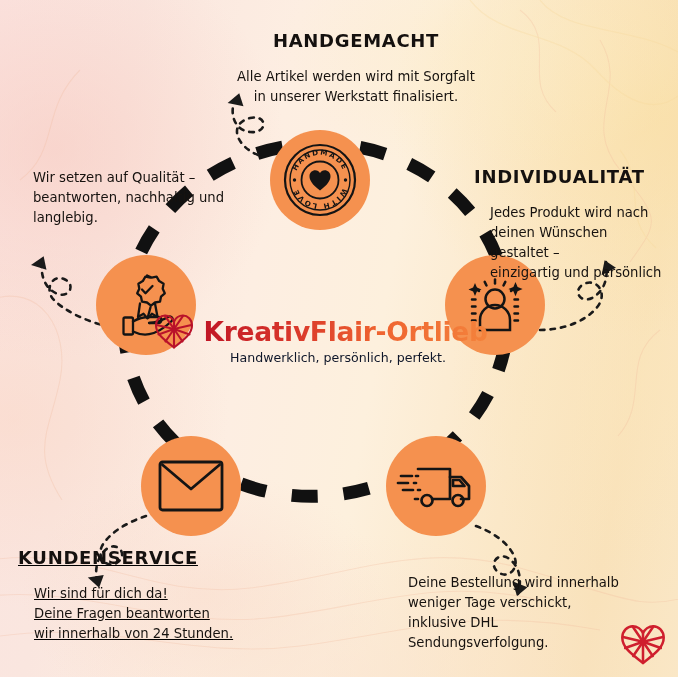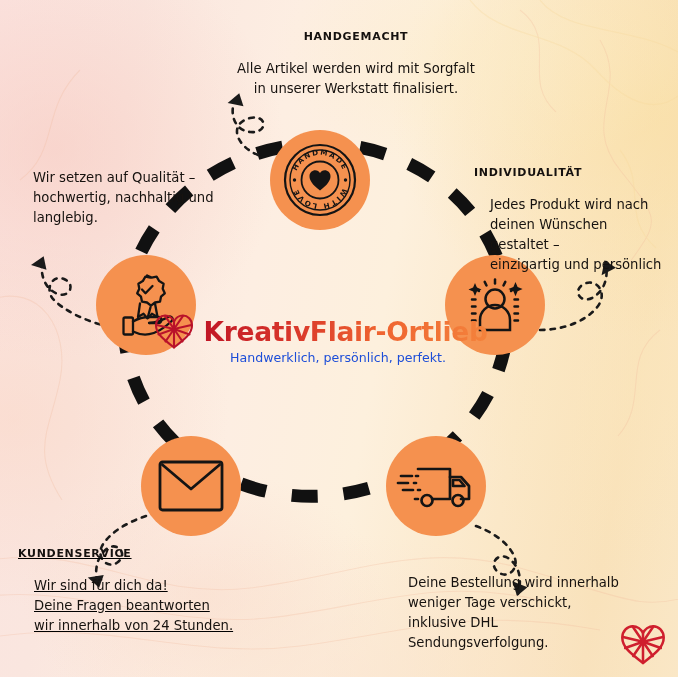--- a/index.html
+++ b/index.html
@@ -77,21 +77,21 @@
   .node-individual   { left: 445px; top: 255px; }
   .node-service      { left: 141px; top: 436px; }
   .node-shipping     { left: 386px; top: 436px; }
 
   
   .block { position: absolute; }
   .block h3 {
     margin: 0 0 7px 0;
     font-family: "DejaVu Sans", sans-serif;
     font-weight: 800;
-    font-size: 11px;
+    font-size: 18px;
     letter-spacing: 0.7px;
     color: #15110f;
     text-transform: uppercase;
   }
   .block p {
     margin: 16px;
     font-family: "DejaVu Sans", sans-serif;
     font-size: 13.2px;
     line-height: 1.52;
     color: #16120f;
@@ -128,21 +128,21 @@
     -webkit-background-clip: text;
     background-clip: text;
     color: transparent;
     white-space: nowrap;
   }
   .logo-tagline {
     margin-top: 1px;
     margin-left: 34px;
     font-family: "DejaVu Sans", sans-serif;
     font-size: 12.6px;
-    color: #1d4ed8;
+    color: #0f172a;
     white-space: nowrap;
   }
 
   .corner-logo {
     position: absolute;
     right: 12px;
     bottom: 12px;
     width: 46px;
     height: 42px;
   }
@@ -280,21 +280,21 @@
   </div>
 
   <div class="block block-handmade">
     <h3>HANDGEMACHT</h3>
     <p>Alle Artikel werden  wird mit Sorgfalt
 in unserer Werkstatt finalisiert.</p>
   </div>
 
   <div class="block block-quality">
     <p>Wir setzen auf Qualität –
-hochwertig, nachhaltig und
+beantworten, nachhaltig und
 langlebig.</p>
   </div>
 
   <div class="block block-individual">
     <h3>INDIVIDUALITÄT</h3>
     <p>Jedes Produkt wird nach
 deinen Wünschen gestaltet –
 einzigartig und persönlich</p>
   </div>
 

